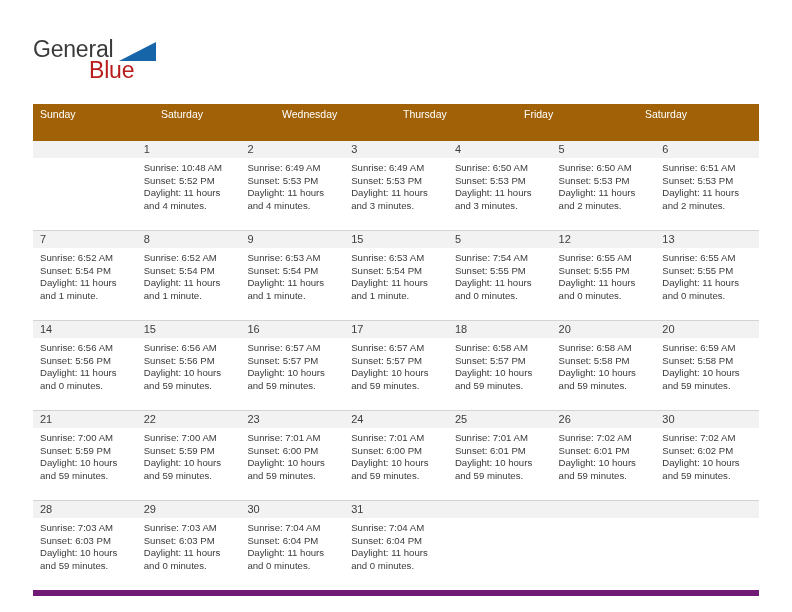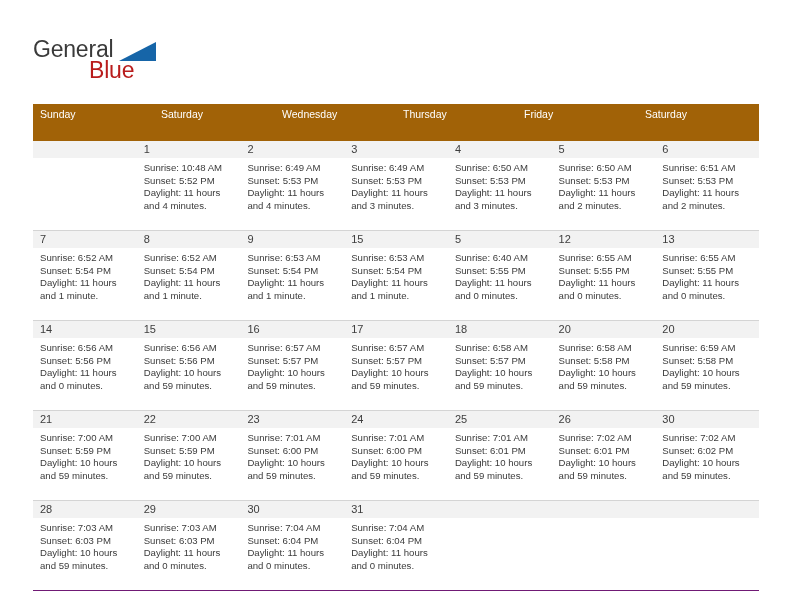--- a/index.html
+++ b/index.html
@@ -106,22 +106,21 @@
     padding-left: 7px;
     box-sizing: border-box;
     white-space: nowrap;
   }
 
   .week {
     display: flex;
     border-bottom: 1px solid #d4d4d4;
   }
   .week:last-child {
-    border-bottom: 1px solid #701a75;
-    justify-content: flex-end;
+    border-bottom: 6px solid #701a75;
   }
   .day-cell {
     flex: 1 1 0;
     box-sizing: border-box;
     height: 89px;
     position: relative;
     background: #ffffff;
   }
   .day-number {
     height: 17px;
@@ -265,21 +264,21 @@
             <div class="day-info">
               <div>Sunrise: 6:53 AM</div>
               <div>Sunset: 5:54 PM</div>
               <div>Daylight: 11 hours</div>
               <div>and 1 minute.</div>
             </div>
           </div>
           <div class="day-cell">
             <div class="day-number">5</div>
             <div class="day-info">
-              <div>Sunrise: 6:40 AM</div>
+              <div>Sunrise: 7:54 AM</div>
               <div>Sunset: 5:55 PM</div>
               <div>Daylight: 11 hours</div>
               <div>and 0 minutes.</div>
             </div>
           </div>
           <div class="day-cell">
             <div class="day-number">12</div>
             <div class="day-info">
               <div>Sunrise: 6:55 AM</div>
               <div>Sunset: 5:55 PM</div>

